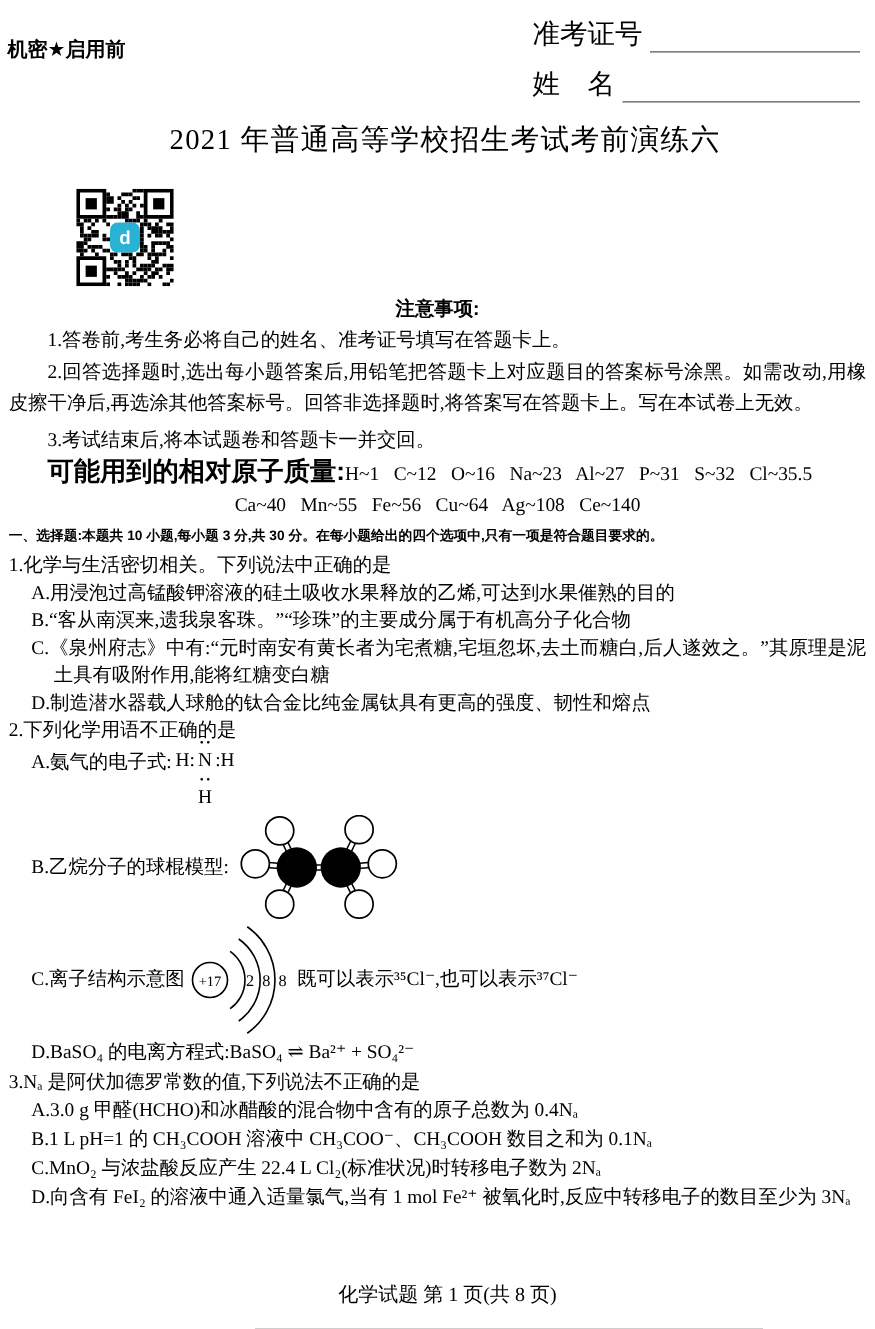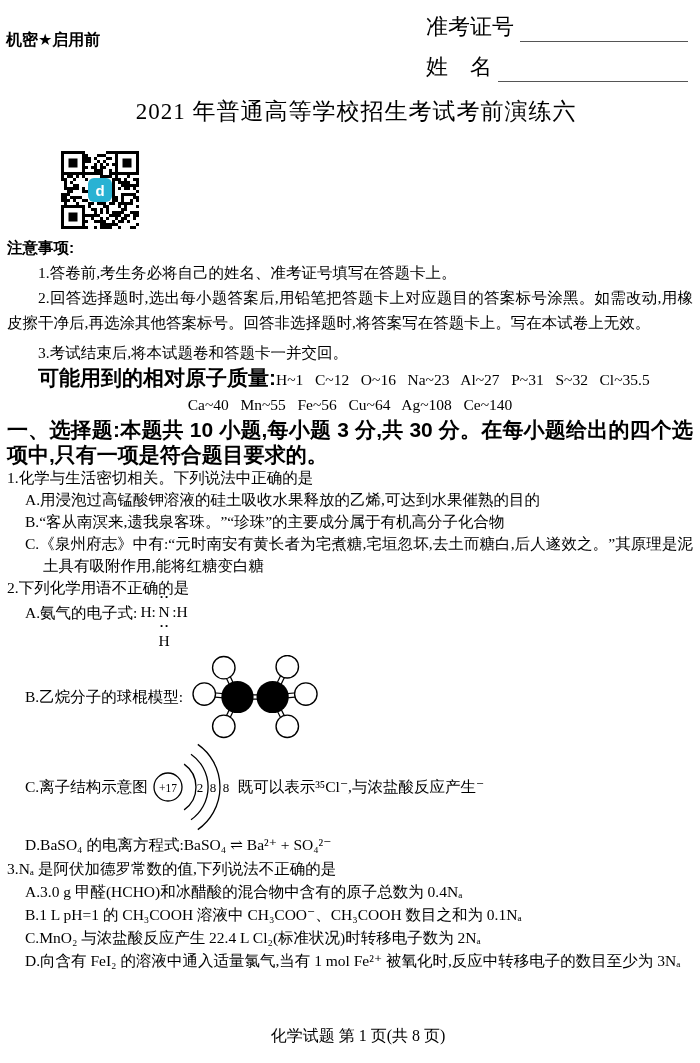--- a/index.html
+++ b/index.html
@@ -22,22 +22,22 @@
            display:flex;align-items:center;justify-content:center;color:#fff;
            font-family:"Liberation Sans","DejaVu Sans",sans-serif;font-weight:bold;font-size:15px;}
 
   .subject-title{position:absolute;left:0;right:0;top:167px;text-align:center;text-indent:46px;
                  font-size:33px;letter-spacing:2px;}
 
   .content{position:absolute;left:7px;top:236px;width:686px;font-size:15.5px;}
   .para{margin:0;line-height:25px;text-align:justify;}
   .indent{text-indent:2em;}
   .center{text-align:center;}
-  .notice-heading{font-size:15.5px;line-height:24px;}
-  .section-heading{font-size:21px;line-height:25px;text-align:justify;}
+  .notice-heading{font-size:15.5px;line-height:24px;text-align:center;}
+  .section-heading{font-size:11px;line-height:25px;text-align:justify;}
   .qline{line-height:22px;}
   .q3line{line-height:23px;}
   .option{padding-left:36px;text-indent:-18px;}
   .flex-opt{display:flex;align-items:center;padding-left:18px;line-height:22px;}
   .flex-start{align-items:flex-start;}
 
   
   .ef{display:inline-grid;grid-template-columns:auto auto auto;text-align:center;margin-top:-9px;margin-left:2px;}
   .ef i{font-style:normal;font-size:15.5px;line-height:20px;padding:0 1px;}
   .ef i.dots{font-size:9px;line-height:9px;letter-spacing:2px;text-indent:2px;}
@@ -298,20 +298,21 @@
 
     <p class="para indent pre"><b class="bold-sans" style="font-size:21px">可能用到的相对原子质量:</b><span>H~1   C~12   O~16   Na~23   Al~27   P~31   S~32   Cl~35.5</span></p>
     <p class="para center pre">Ca~40   Mn~55   Fe~56   Cu~64   Ag~108   Ce~140</p>
 
     <div class="section-heading bold-sans">一、选择题:本题共 10 小题,每小题 3 分,共 30 分。在每小题给出的四个选项中,只有一项是符合题目要求的。</div>
 
     <p class="para qline">1.化学与生活密切相关。下列说法中正确的是</p>
     <p class="para qline option">A.用浸泡过高锰酸钾溶液的硅土吸收水果释放的乙烯,可达到水果催熟的目的</p>
     <p class="para qline option">B.“客从南溟来,遗我泉客珠。”“珍珠”的主要成分属于有机高分子化合物</p>
     <p class="para qline option">C.《泉州府志》中有:“元时南安有黄长者为宅煮糖,宅垣忽坏,去土而糖白,后人遂效之。”其原理是泥土具有吸附作用,能将红糖变白糖</p>
+    <p class="para qline option">D.制造潜水器载人球舱的钛合金比纯金属钛具有更高的强度、韧性和熔点</p>
 
     <p class="para qline">2.下列化学用语不正确的是</p>
 
     <div class="flex-opt flex-start" style="margin:3px 0 4px 0;">
       <span>A.氨气的电子式:</span>
       <span class="ef">
         <i></i>
           <i class="dots">••</i>
           <i></i>
         <i>H:</i>
@@ -367,21 +368,21 @@
       <svg class="ion-svg" width="86" height="92" viewBox="0 0 86 92">
         <circle cx="18" cy="46" r="14" fill="none" stroke="#000" stroke-width="1.3"></circle>
         <text x="18" y="50.5" text-anchor="middle" font-size="11.5">+17</text>
         <path d="M 34.1 23.1 A 28 28 0 0 1 34.1 68.9" fill="none" stroke="#000" stroke-width="1.3"></path>
         <path d="M 41.0 13.2 A 40 40 0 0 1 41.0 78.8" fill="none" stroke="#000" stroke-width="1.3"></path>
         <path d="M 47.8 3.4 A 52 52 0 0 1 47.8 88.6" fill="none" stroke="#000" stroke-width="1.3"></path>
         <text x="50" y="51" text-anchor="middle" font-size="13">2</text>
         <text x="63" y="51" text-anchor="middle" font-size="13">8</text>
         <text x="76" y="51" text-anchor="middle" font-size="13">8</text>
       </svg>
-      <span>既可以表示³⁵Cl⁻,与浓盐酸反应产生⁻</span>
+      <span>既可以表示³⁵Cl⁻,也可以表示³⁷Cl⁻</span>
     </div>
 
     <p class="para qline option" style="line-height:24px;">D.BaSO₄ 的电离方程式:BaSO₄ ⇌ Ba²⁺ + SO₄²⁻</p>
 
     <p class="para q3line">3.Nₐ 是阿伏加德罗常数的值,下列说法不正确的是</p>
     <p class="para q3line option">A.3.0 g 甲醛(HCHO)和冰醋酸的混合物中含有的原子总数为 0.4Nₐ</p>
     <p class="para q3line option">B.1 L pH=1 的 CH₃COOH 溶液中 CH₃COO⁻、CH₃COOH 数目之和为 0.1Nₐ</p>
     <p class="para q3line option">C.MnO₂ 与浓盐酸反应产生 22.4 L Cl₂(标准状况)时转移电子数为 2Nₐ</p>
     <p class="para q3line option">D.向含有 FeI₂ 的溶液中通入适量氯气,当有 1 mol Fe²⁺ 被氧化时,反应中转移电子的数目至少为 3Nₐ</p>
 

